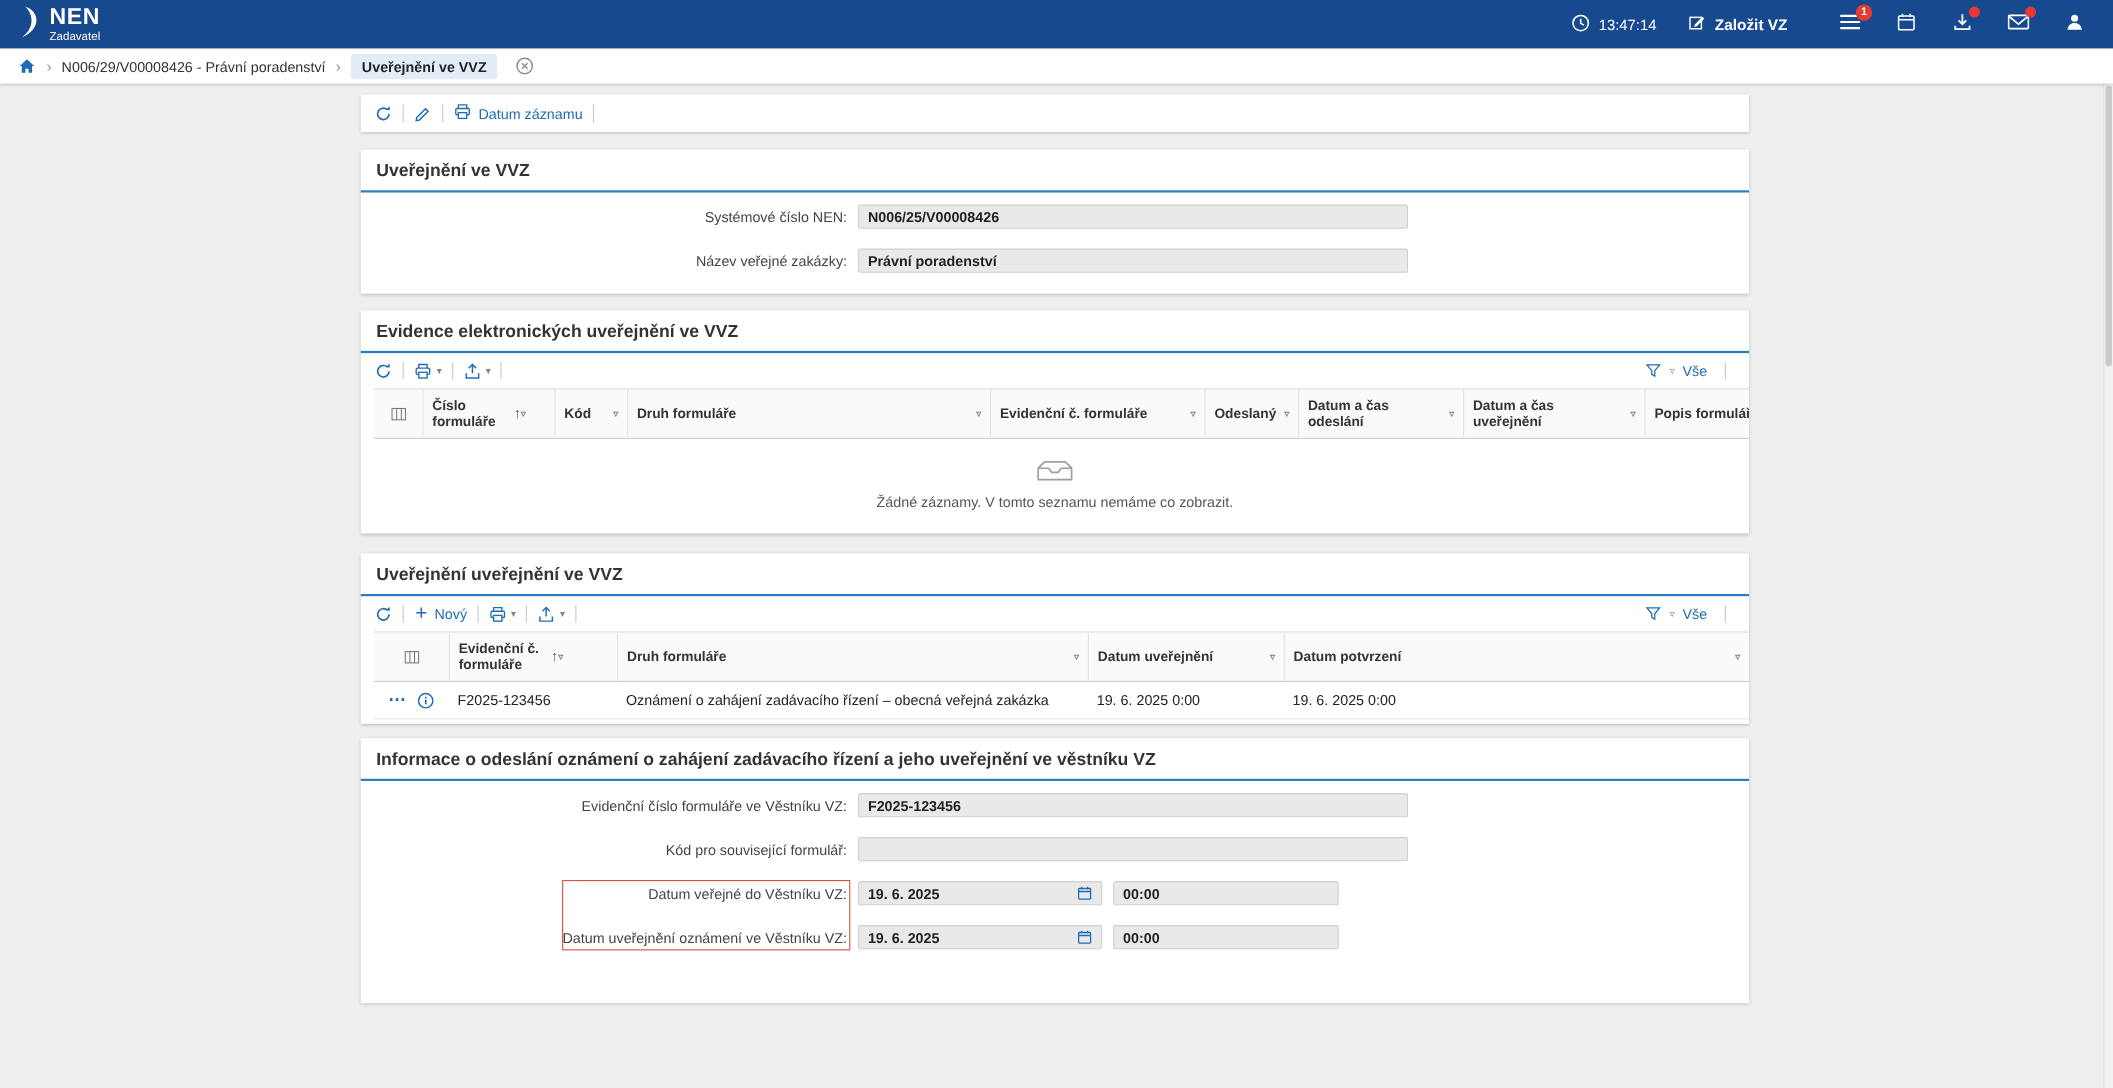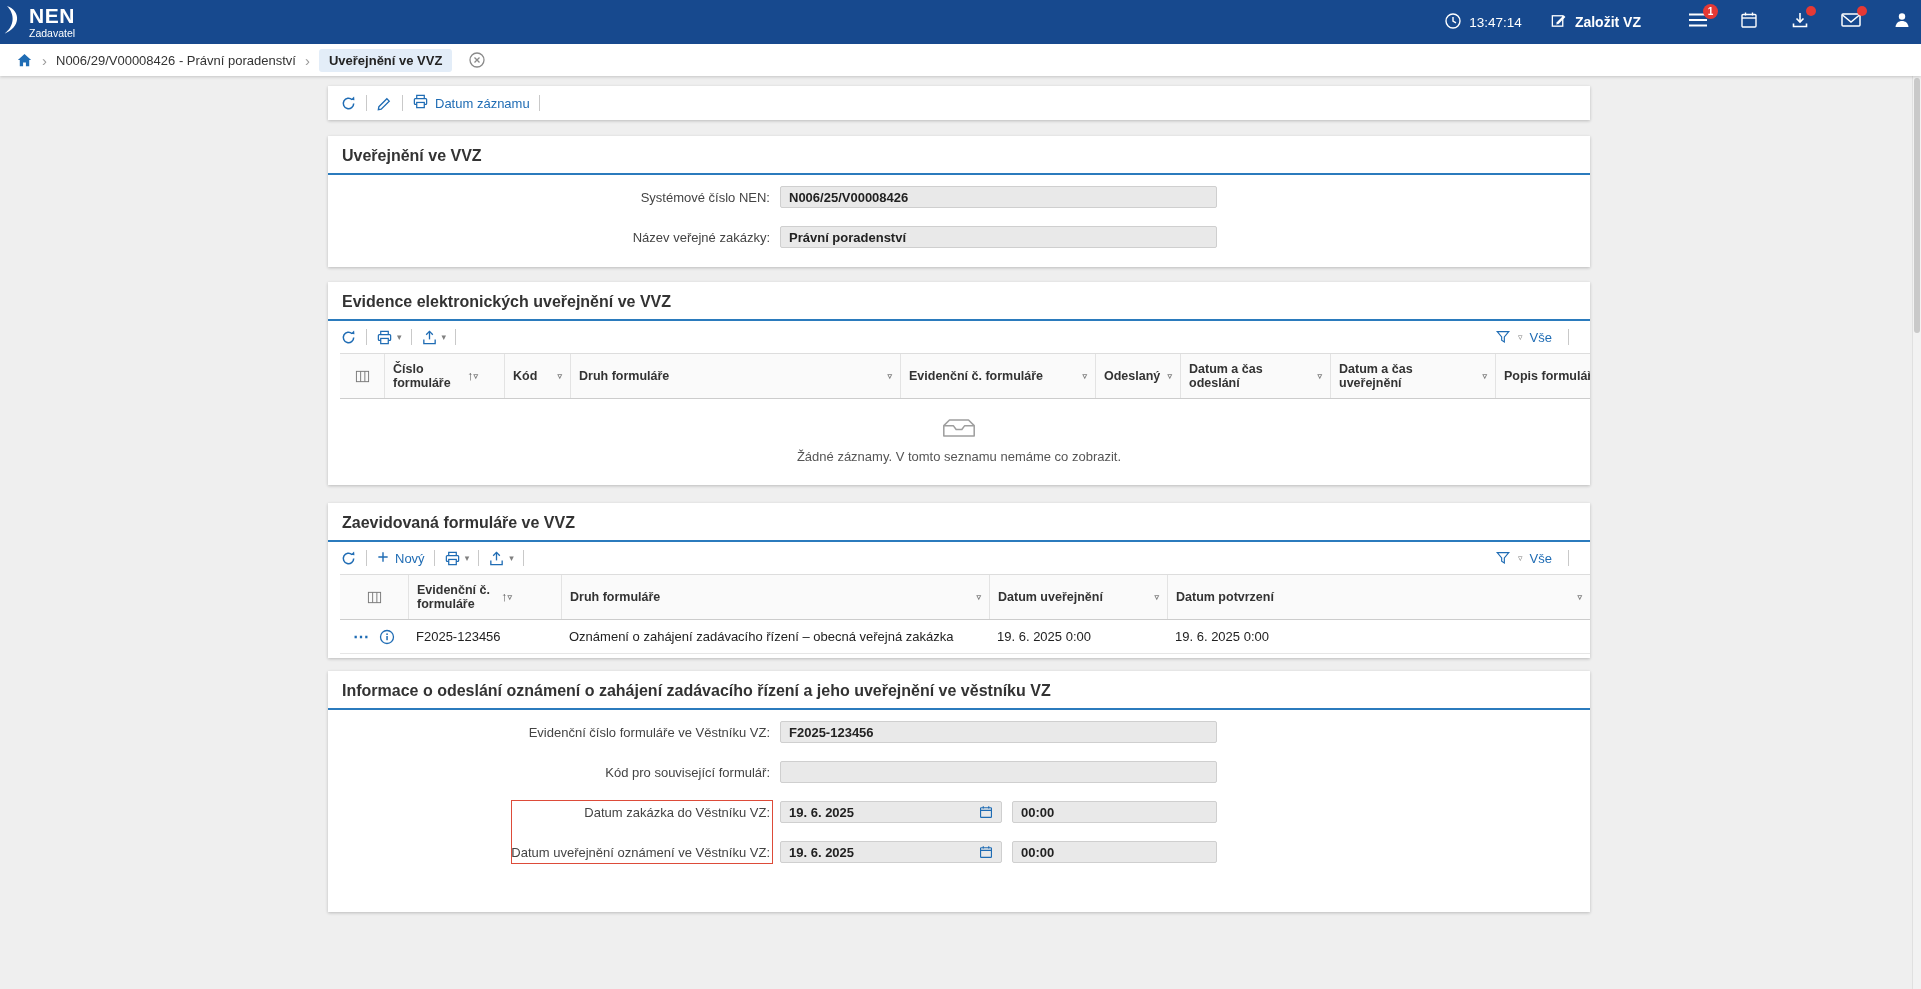--- a/index.html
+++ b/index.html
@@ -8,21 +8,21 @@
     font-family:"Liberation Sans", sans-serif;
     background:#efefef;
     overflow:hidden;
     position:relative;
     color:#333;
   }
 
   
   .topbar {
     height:44px; background:#17498e; color:#fff;
-    display:flex; align-items:center; padding:0 0;
+    display:flex; align-items:center; padding:0 16px;
     position:relative; z-index:10;
   }
   .logo { display:flex; align-items:center; gap:5px; cursor:pointer; }
   .logo-txt { line-height:1; }
   .logo-name { font-size:21px; font-weight:bold; letter-spacing:.5px; display:block; }
   .logo-sub  { font-size:10.5px; display:block; margin-top:2px; }
   .tb-right { margin-left:auto; display:flex; align-items:center; }
   .tb-time { display:flex; align-items:center; gap:7px; font-size:13.5px; margin-right:28px; }
   .tb-btn  { display:flex; align-items:center; gap:8px; font-size:14px; font-weight:bold; margin-right:46px; cursor:pointer; }
   .tb-icons { display:flex; align-items:center; gap:29px; padding-right:8px; }
@@ -63,21 +63,21 @@
   .tool-sep { width:1px; height:16px; background:#c9c9c9; margin:0 9px; }
   .tool-link { color:#1f6cb4; font-size:13px; display:flex; gap:6px; align-items:center; cursor:pointer; }
 
   
   .panel-detail { margin-bottom:15px; padding-bottom:10px; }
   .form { padding-top:2px; }
   .form-row { display:flex; align-items:center; height:40px; padding-left:14px; }
   .form-row label { width:428px; text-align:right; font-size:13px; color:#444; flex-shrink:0; }
   .req { color:#d22d2d; font-weight:bold; margin-right:2px; }
   .input {
-    margin-left:10px; width:437px; height:22px; background:#e9e9e9;
+    margin-left:10px; width:500px; height:22px; background:#e9e9e9;
     border:1px solid #cfcfcf; border-radius:2px; font-size:13px; font-weight:bold;
     color:#222; padding:0 8px; display:flex; align-items:center; cursor:text;
     overflow:hidden; white-space:nowrap;
   }
   .date-input { width:222px; }
   .cal-ic { margin-left:auto; color:#1f6cb4; display:flex; }
   .time-input { width:205px; }
   .date-val { font-weight:bold; }
 
   
@@ -365,21 +365,21 @@
       <span>
         <svg width="38" height="21" viewBox="0 0 40 22">
             <path d="M4 8 L10 2 H30 L36 8 V19 H4 Z M4 8 H14 L17 12 H23 L26 8 H36" fill="none" stroke="#9e9e9e" stroke-width="1.6" stroke-linejoin="round"></path>
           </svg>
       </span>
       <span>Žádné záznamy. V tomto seznamu nemáme co zobrazit.</span>
     </div>
   </div>
 
   <div class="panel panel-registered">
-    <div class="section-title">Zaevidovaná formuláře ve VVZ</div>
+    <div class="section-title">Uveřejnění uveřejnění ve VVZ</div>
 
     <div class="grid-toolbar">
       <span class="tool-ic">
         <svg width="17" height="17" viewBox="0 0 18 18">
             <path d="M14.5 9a5.5 5.5 0 1 1-1.7-3.97" fill="none" stroke="currentColor" stroke-width="1.6"></path>
             <path d="M14.9 1.6l.4 3.9-3.9-.4z" fill="currentColor"></path>
           </svg>
       </span>
       <span class="tool-sep"></span>
       <span class="new-btn">
@@ -474,21 +474,21 @@
         <div class="input">F2025-123456</div>
       </div>
       <div class="form-row">
         <label>Kód pro související formulář:</label>
         <div class="input"></div>
       </div>
 
       <div class="red-rows">
         <div class="red-box"></div>
         <div class="form-row">
-          <label>Datum zakázka do Věstníku VZ:</label>
+          <label>Datum veřejné do Věstníku VZ:</label>
           <div class="input date-input">
             <span class="date-val">19. 6. 2025</span>
             <span class="cal-ic">
               <svg width="14" height="14" viewBox="0 0 18 18">
                   <rect x="2" y="3.5" width="14" height="12.5" rx="1" fill="none" stroke="currentColor" stroke-width="1.5"></rect>
                   <path d="M2 7h14" stroke="currentColor" stroke-width="1.5"></path>
                   <path d="M5.5 1.5v3M12.5 1.5v3" stroke="currentColor" stroke-width="1.5"></path>
                 </svg>
             </span>
           </div>

